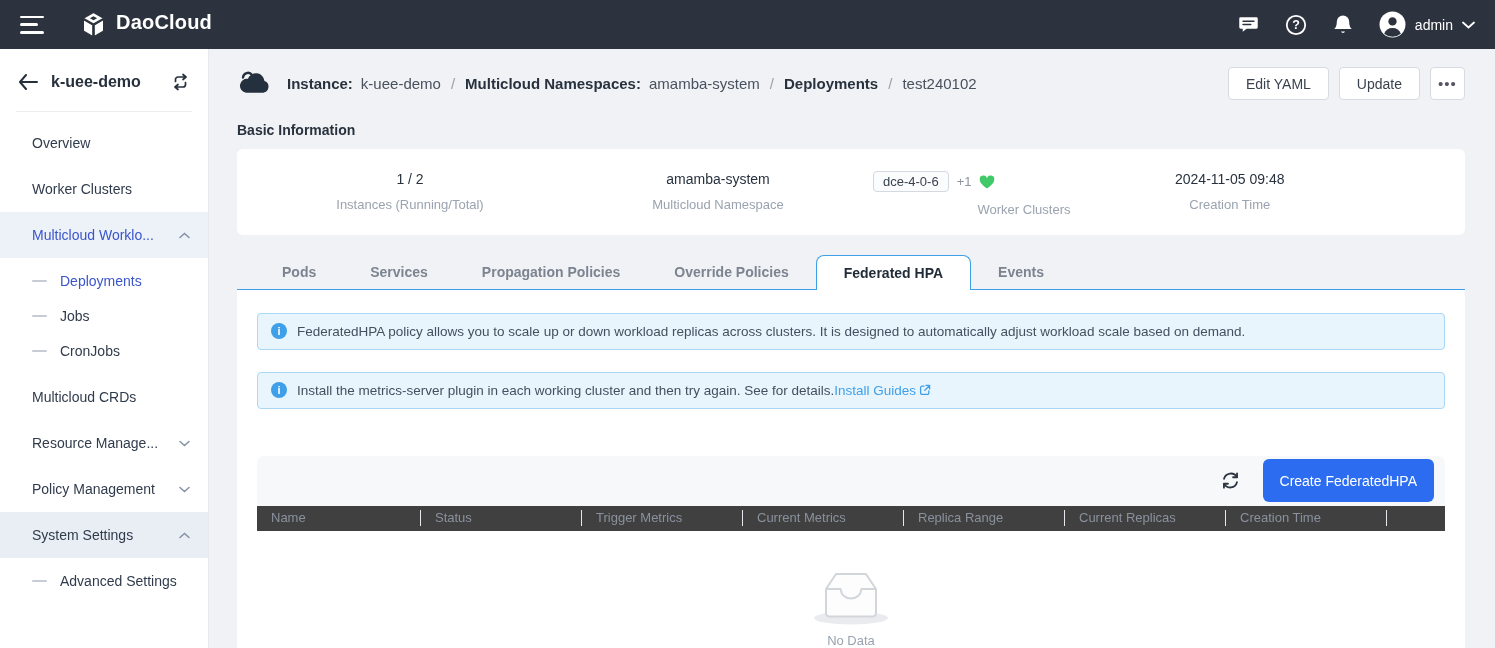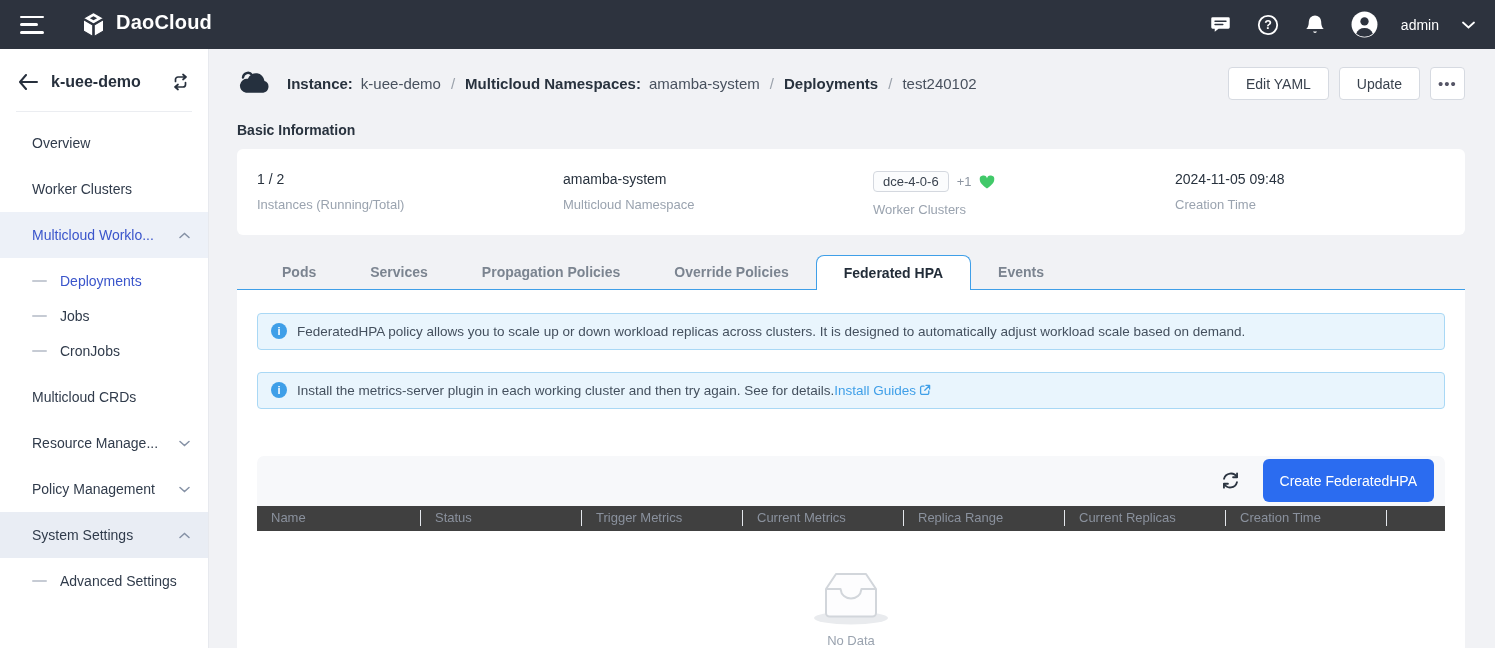--- a/index.html
+++ b/index.html
@@ -15,21 +15,21 @@
     flex:0 0 49px; background:#2d333e; display:flex; align-items:center;
     padding:0 20px; color:#fff;
   }
   .burger { width:24px; height:18px; display:flex; flex-direction:column; justify-content:space-between; cursor:pointer; }
   .burger span { height:2.5px; background:#fff; border-radius:2px; }
   .burger span:nth-child(2){ width:75%; }
   .brand { display:flex; align-items:flex-start; gap:9px; margin-left:36px; cursor:pointer; }
   .brand-name { font-size:20px; font-weight:700; letter-spacing:.2px; }
   .topbar-right { margin-left:auto; display:flex; align-items:center; gap:25px; }
   .tb-icon { width:22px; height:22px; display:flex; align-items:center; justify-content:center; cursor:pointer; }
-  .user-wrap { display:flex; align-items:center; gap:23px; cursor:pointer; }
+  .user-wrap { display:flex; align-items:center; gap:9px; cursor:pointer; }
   .user-name { font-size:14px; }
   
   .body { flex:1; display:flex; min-height:0; }
   
   .sidebar { width:209px; background:#fff; border-right:1px solid #e7e9ee; display:flex; flex-direction:column; }
   .side-head { display:flex; align-items:center; padding:24px 18px 20px 18px; gap:13px; }
   .side-title { font-size:16px; font-weight:700; color:#27303d; flex:1; }
   .side-sep { border:none; border-top:1px solid #ebedf1; margin:0 16px 8px 16px; }
   .nav-item {
     height:46px; display:flex; align-items:center; padding:0 18px 0 32px;
@@ -53,21 +53,21 @@
   .crumb .sep { color:#9aa1ab; padding:0 2px; }
   .crumb .seg { cursor:pointer; }
   .head-actions { margin-left:auto; display:flex; gap:10px; align-items:center; }
   .btn {
     background:#fff; border:1px solid #d6dae1; border-radius:4px; height:33px;
     padding:0 17px; font-size:14px; color:#39424e; font-family:inherit; cursor:pointer;
   }
   .btn-more { padding:0; width:35px; font-size:15px; letter-spacing:1px; color:#556; }
   .section-title { margin:17px 0 11px 0; font-size:14px; font-weight:700; color:#28323e; }
   
-  .info-card { background:#fff; border-radius:6px; padding:22px 20px 18px 20px; display:flex; }
+  .info-card { background:#fff; border-radius:6px; padding:22px 20px 18px 20px; display:flex;text-align:center; }
   .f { display:flex; flex-direction:column; }
   .f1 { width:306px; } .f2 { width:310px; } .f3 { width:302px; }
   .f-value { font-size:14px; color:#28323e; }
   .f-label { font-size:13px; color:#9aa3af; margin-top:10px; }
   .chip-row { display:flex; align-items:center; gap:8px; }
   .chip {
     border:1px solid #d4d8df; background:#fbfcfd; border-radius:4px;
     padding:2px 9px; font-size:13px; color:#39424e;
   }
   .chip-extra { font-size:13px; color:#8d95a1; }

